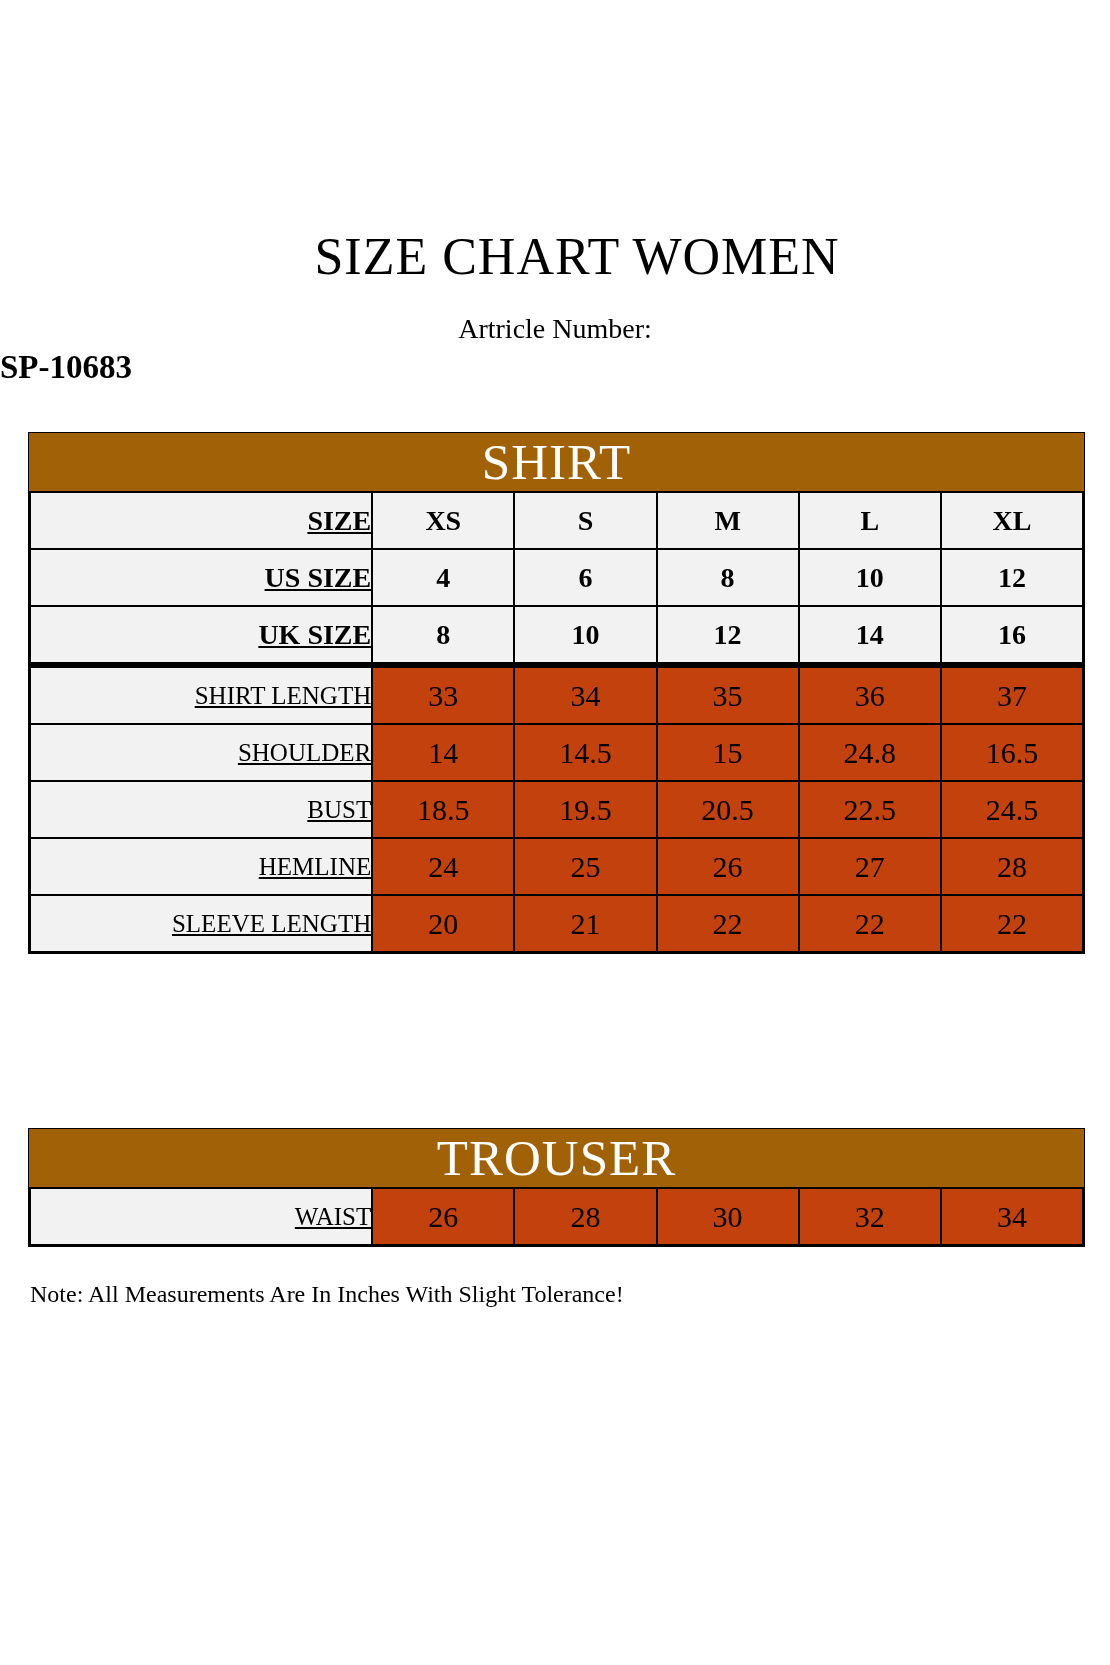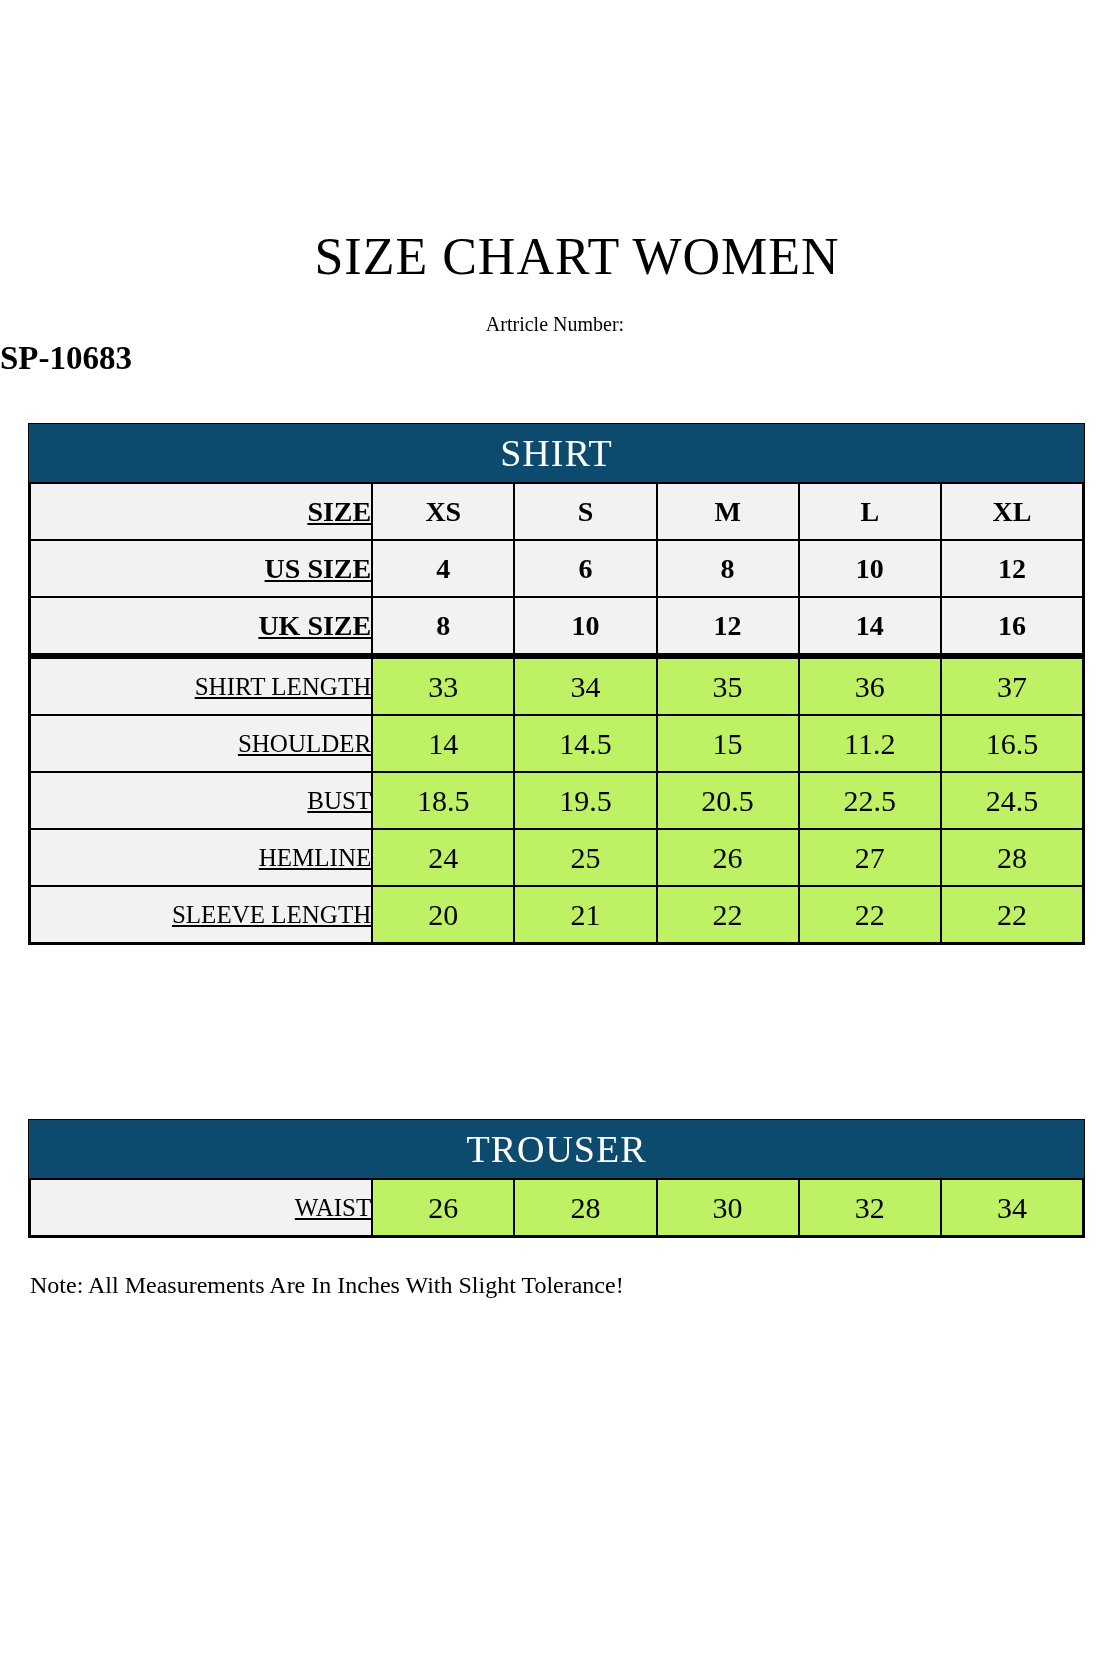--- a/index.html
+++ b/index.html
@@ -19,42 +19,42 @@
     text-align: center;
     font-size: 52px;
     font-weight: 400;
     line-height: 1.1;
     letter-spacing: 1px;
     padding-left: 44px;
   }
   .article-label {
     margin: 28px 0 0 0;
     text-align: center;
-    font-size: 20px;
+    font-size: 28px;
     font-weight: 400;
   }
   .article-number {
     margin: 4px 0 0 0;
     text-align: left;
     font-size: 33px;
     font-weight: 700;
   }
   .table-wrap {
     margin: 0 25px 0 28px;
     border: 1px solid #000;
   }
   .shirt-wrap { margin-top: 46px; }
   .trouser-wrap { margin-top: 174px; }
   .band {
-    background: #0c4a6e;
+    background: #a16207;
     color: #fff;
     height: 58px;
     line-height: 58px;
     text-align: center;
-    font-size: 38px;
+    font-size: 51px;
     letter-spacing: 1px;
   }
   table.size-table {
     width: 100%;
     border-collapse: collapse;
     table-layout: fixed;
   }
   table.size-table col.label-col { width: 32.5%; }
   table.size-table td, table.size-table th {
     border: 2px solid #000;
@@ -70,21 +70,21 @@
     font-weight: 400;
     text-decoration: underline;
   }
   th.row-label { font-size: 28px; font-weight: 700; }
   .val {
     text-align: center;
     font-size: 30px;
     font-weight: 400;
   }
   th.val { font-size: 28px; font-weight: 700; margin-left: 24px; }
-  tr.data-row td.val { background: #bef264; }
+  tr.data-row td.val { background: #c2410c; }
   tr.thick-sep td, tr.thick-sep th { border-bottom: 6px solid #000; }
   .label-plain { font-weight: 400; font-size: 26px; }
   .note {
     margin: 34px 0 0 30px;
     font-size: 24px;
     font-weight: 400;
   }
 </style>
 </head>
 <body>
@@ -135,21 +135,21 @@
         <td class="val">34</td>
         <td class="val">35</td>
         <td class="val">36</td>
         <td class="val">37</td>
       </tr>
       <tr class="data-row">
         <td class="row-label">SHOULDER</td>
         <td class="val">14</td>
         <td class="val">14.5</td>
         <td class="val">15</td>
-        <td class="val">11.2</td>
+        <td class="val">24.8</td>
         <td class="val">16.5</td>
       </tr>
       <tr class="data-row">
         <td class="row-label">BUST</td>
         <td class="val">18.5</td>
         <td class="val">19.5</td>
         <td class="val">20.5</td>
         <td class="val">22.5</td>
         <td class="val">24.5</td>
       </tr>

